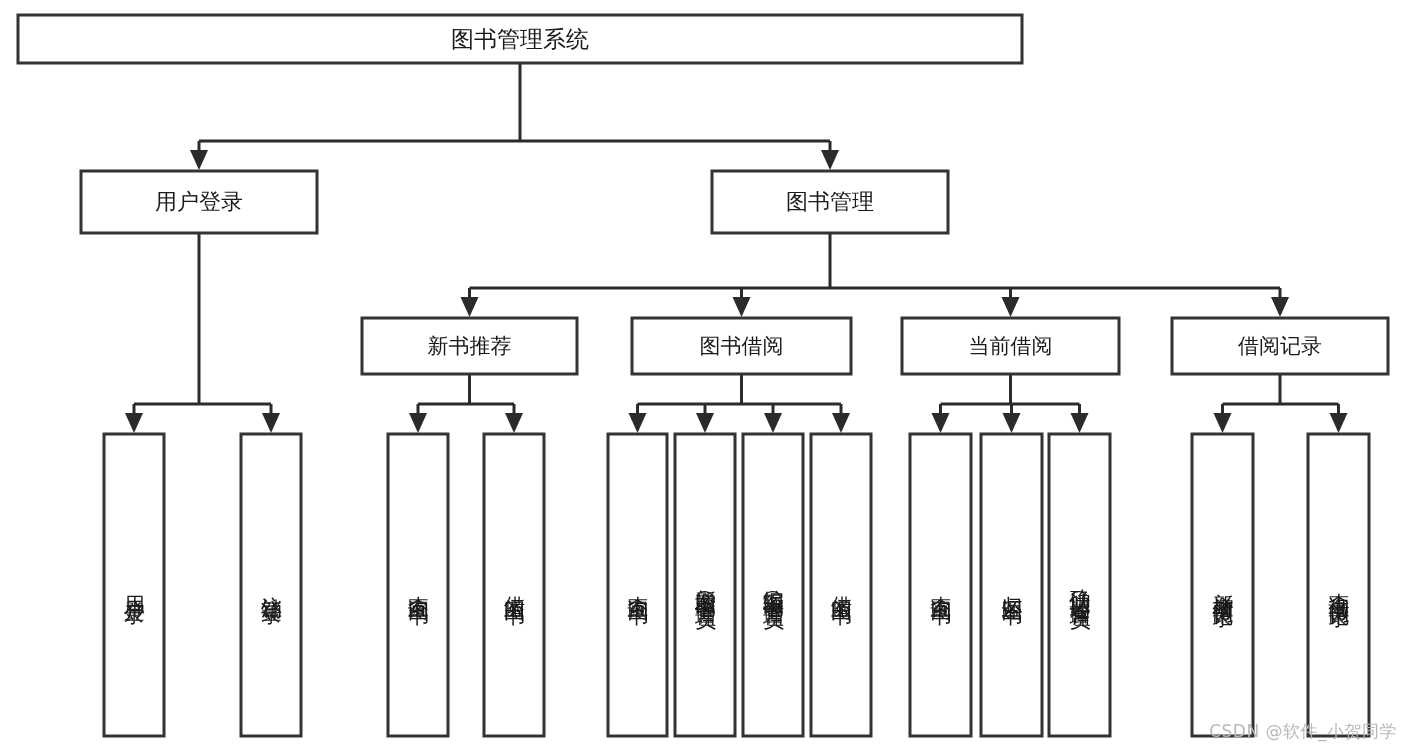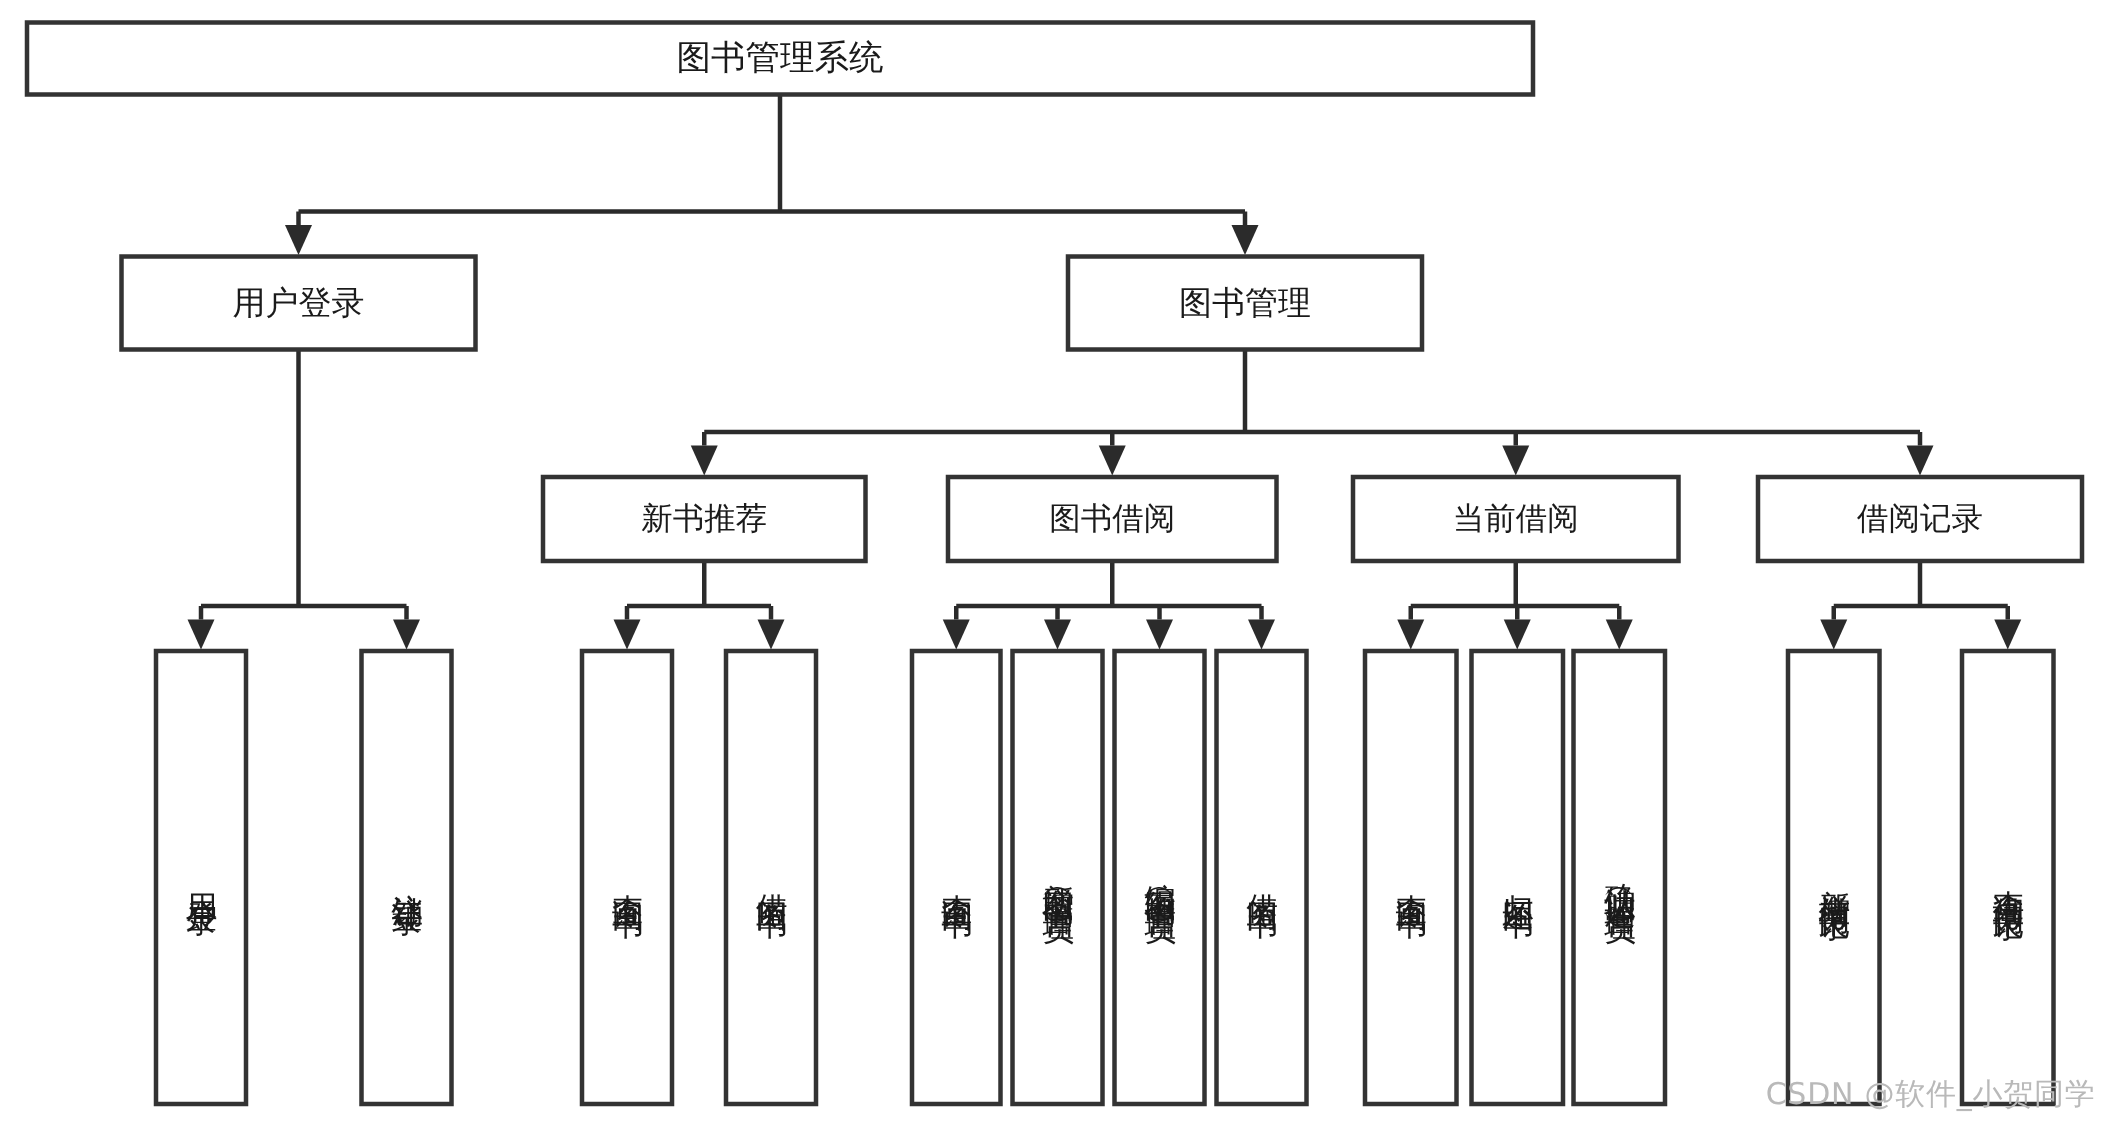--- a/index.html
+++ b/index.html
@@ -67,21 +67,21 @@
     letter-spacing: 3px;
     color: #1a1a1a;
     white-space: nowrap;
     text-align: center;
   }
   .watermark {
     position: absolute;
     right: 8px;
     bottom: 4px;
     font-family: "DejaVu Sans", "Liberation Sans", sans-serif;
-    font-size: 20px;
+    font-size: 17px;
     color: #b9b9b9;
     letter-spacing: 0.5px;
     white-space: nowrap;
     text-align: right;
   }
 </style>
 </head>
 <body>
 
 <div id="diagram-root">

